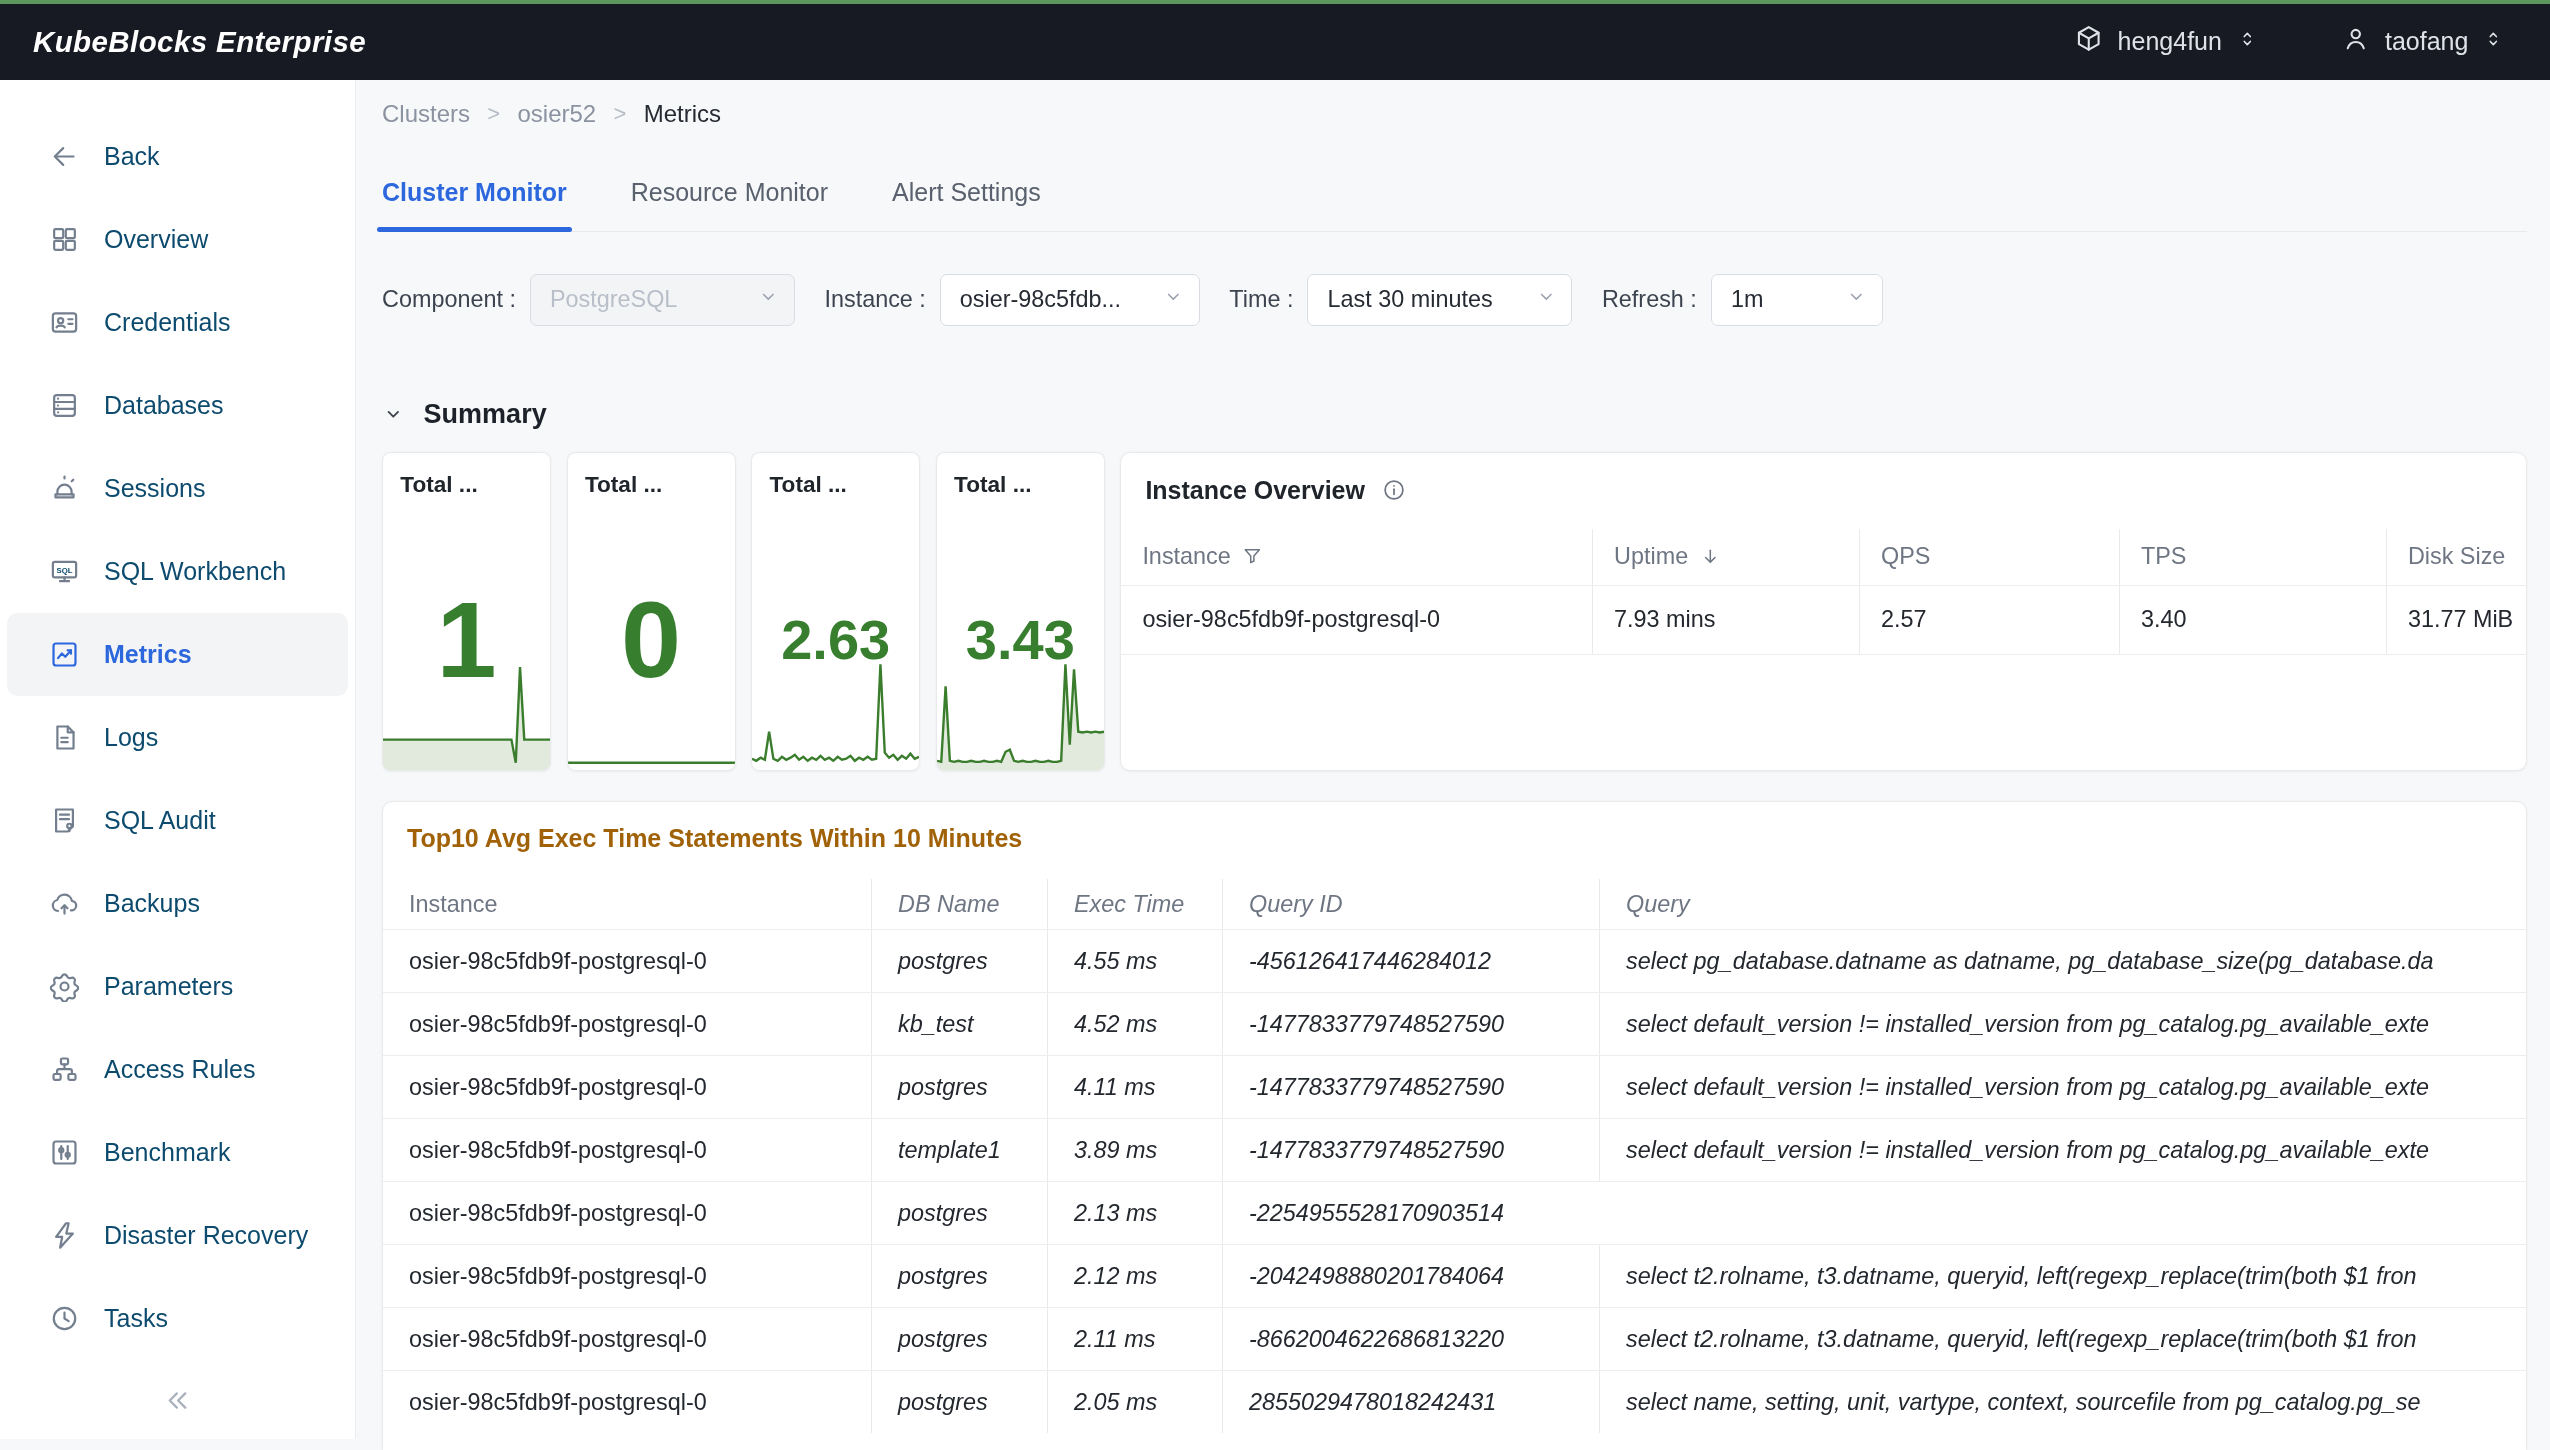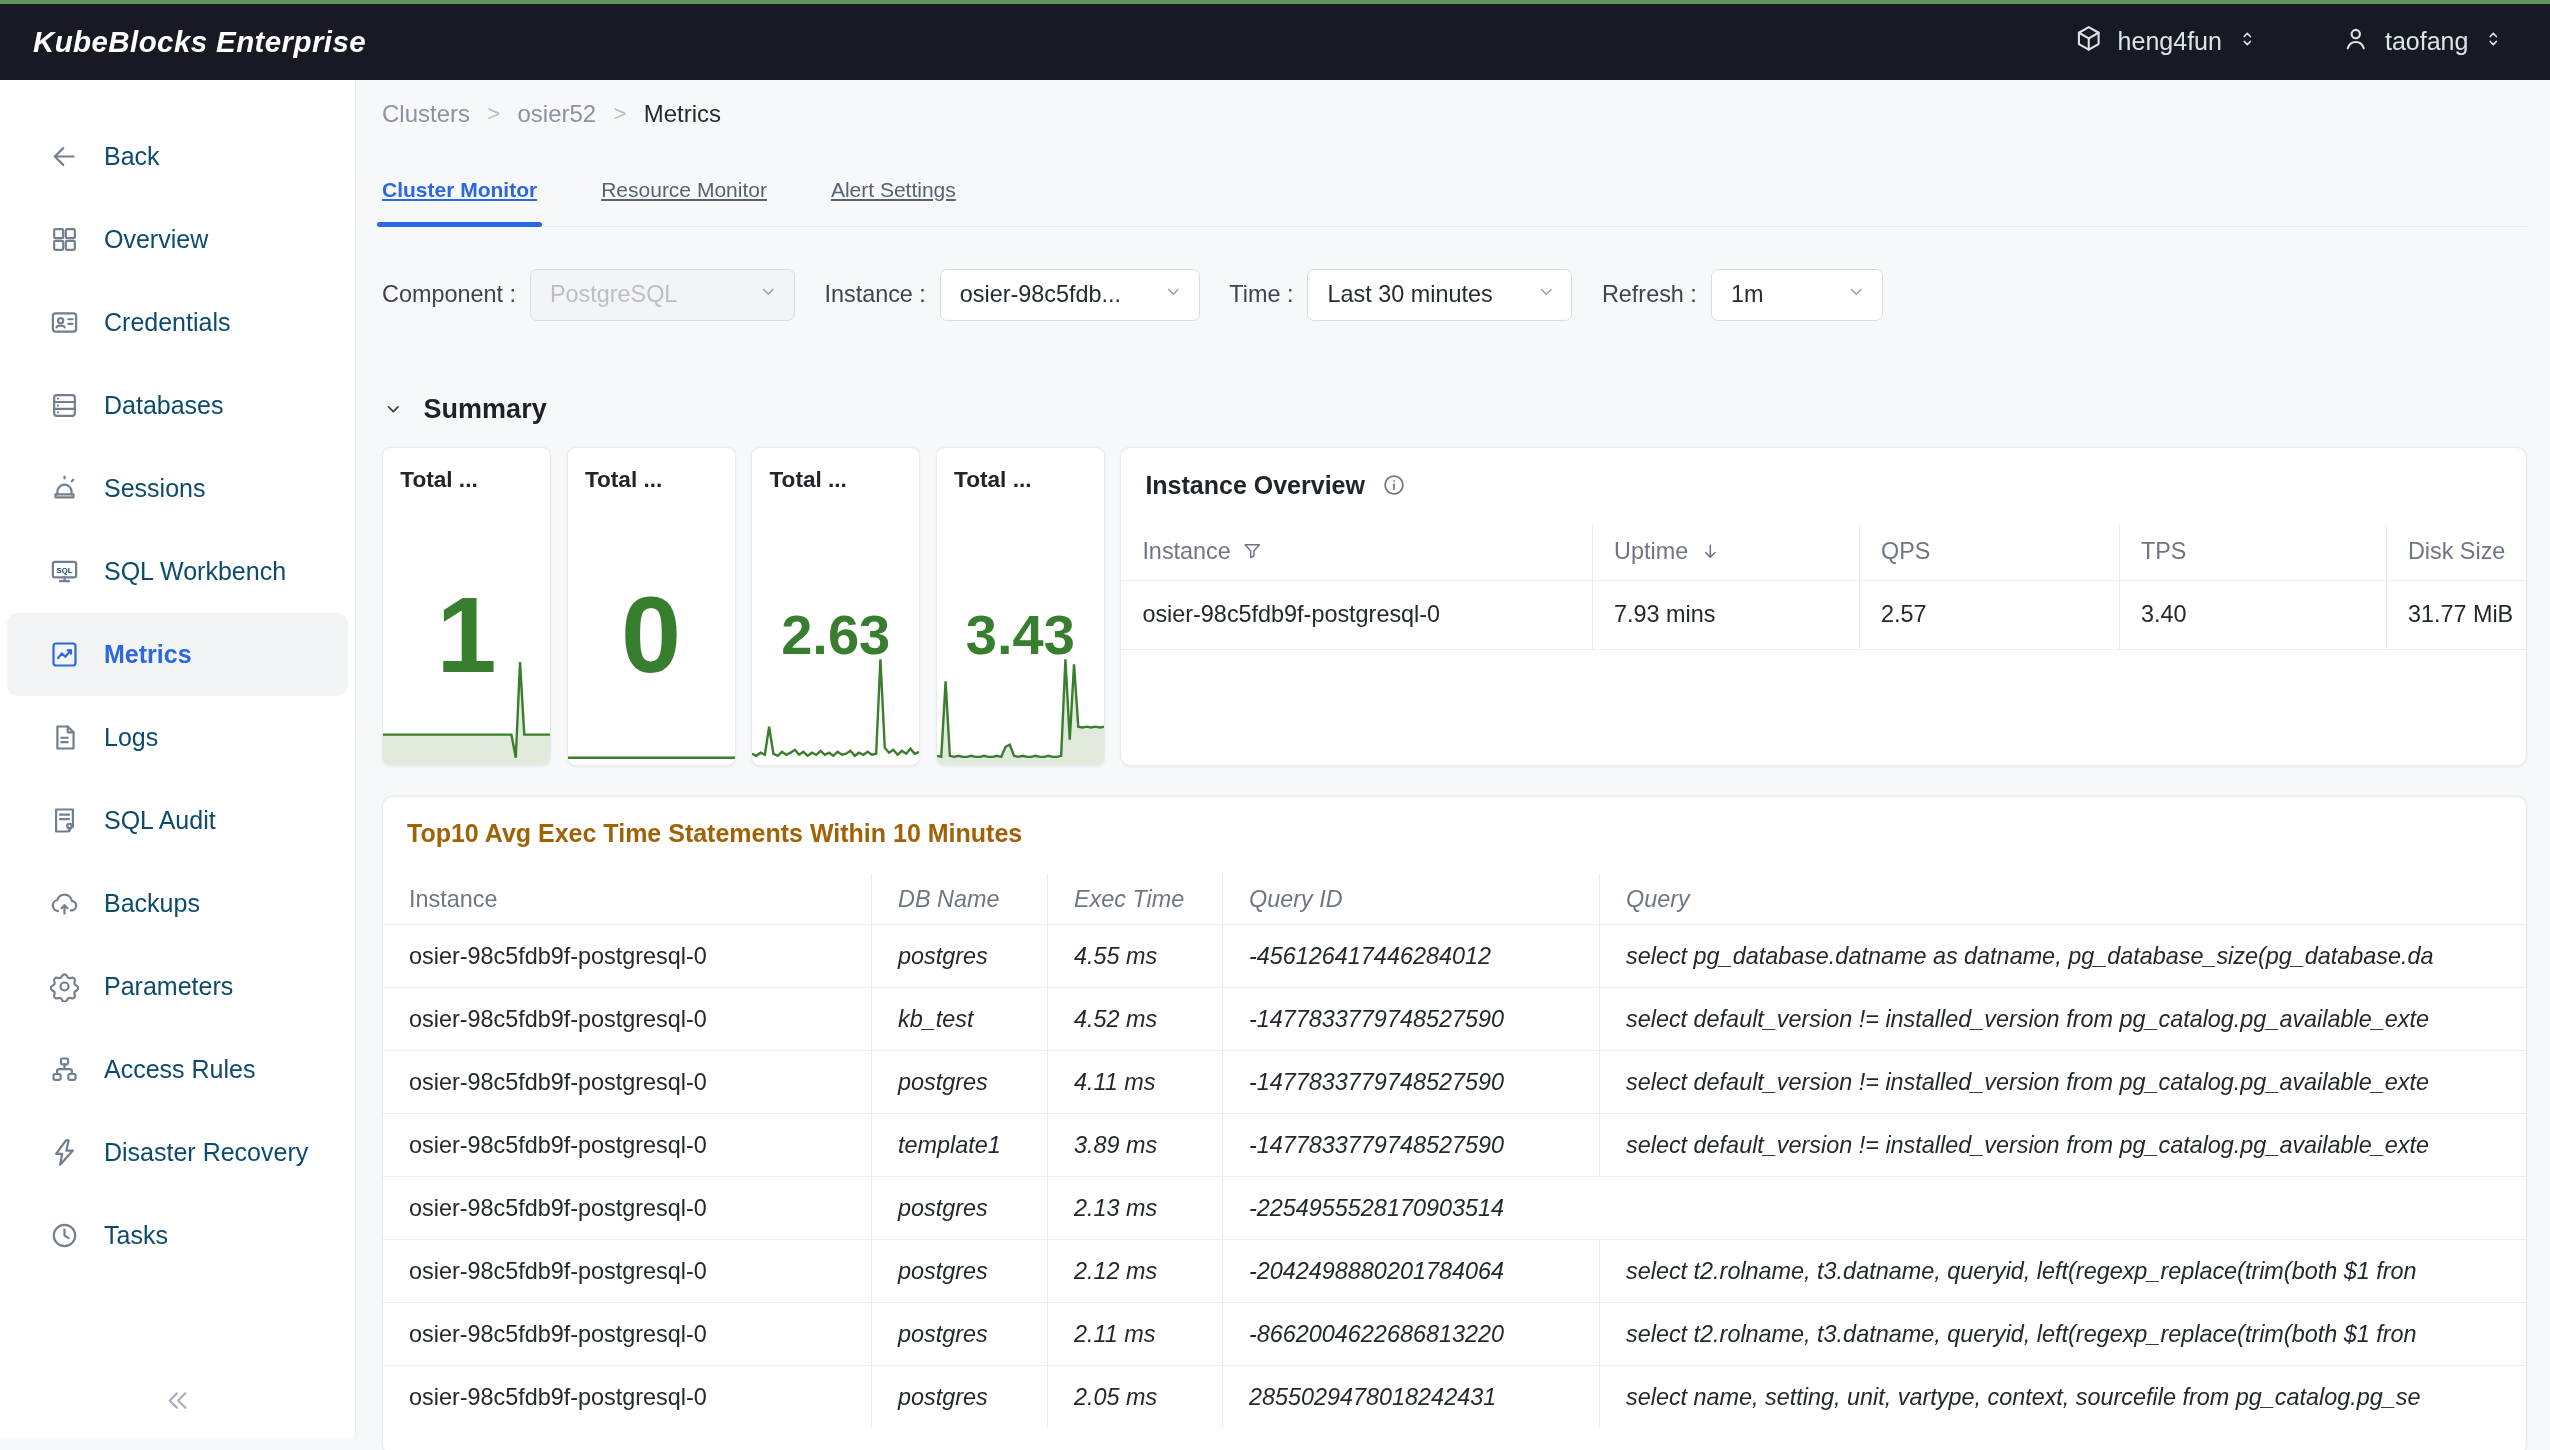--- a/index.html
+++ b/index.html
@@ -37,21 +37,21 @@
 
   
   .main { flex:1; min-width:0; padding:0 22.6px 0 26px; }
 
   .breadcrumb { padding-top:20px; display:flex; align-items:center; gap:17.3px; font-size:24px; color:#8b93a1; }
   .crumb { cursor:pointer; }
   .crumb.current { color:#262b33; cursor:default; }
   .crumb-sep { color:#b6bcc6; font-size:22px; }
 
   .tabs { display:flex; gap:64px; margin-top:50px; border-bottom:1.7px solid #e8eaed; }
-  .tab { font-size:21px; color:#59616e; padding-bottom:24px; position:relative; cursor:pointer;text-decoration:underline; }
+  .tab { font-size:25px; color:#59616e; padding-bottom:24px; position:relative; cursor:pointer; }
   .tab.active { color:#2c67dd; font-weight:700; }
   .tab.active::after { content:""; position:absolute; left:-5.2px; right:-5.2px; bottom:-1.7px;
     height:5.2px; background:#2c67dd; border-radius:2.6px; }
 
   .filters { display:flex; align-items:center; margin-top:42px; }
   .filter-group { display:flex; align-items:center; gap:14px; margin-right:29.5px; }
   .f-label { font-size:23.4px; color:#3c4450; }
   .selectbox { height:52px; border:0.9px solid #d9dde3; border-radius:7px; background:#fff;
     display:flex; align-items:center; justify-content:space-between; padding:0 14px 0 19px;
     font-size:23.4px; color:#262b33; cursor:pointer; }
@@ -267,20 +267,31 @@
         <div class="nav-item">
           <span class="nicon">
             <svg viewBox="0 0 24 24">
               <rect x="9.25" y="3.5" width="5.5" height="4.5" rx="1"></rect>
               <rect x="3.5" y="15.5" width="5.5" height="4.5" rx="1"></rect>
               <rect x="15" y="15.5" width="5.5" height="4.5" rx="1"></rect>
               <path d="M12 8v3.3M6.25 15.5v-2.2a1.6 1.6 0 0 1 1.6-1.6h8.3a1.6 1.6 0 0 1 1.6 1.6v2.2"></path>
             </svg>
           </span>
           <span class="nlabel">Access Rules</span>
+        </div>
+        <div class="nav-item">
+          <span class="nicon">
+            <svg viewBox="0 0 24 24">
+              <rect x="3.5" y="3.5" width="17" height="17" rx="2"></rect>
+              <path d="M9.5 7v10M14.5 7v10"></path>
+              <circle cx="9.5" cy="10.2" r="1.6"></circle>
+              <circle cx="14.5" cy="13.8" r="1.6"></circle>
+            </svg>
+          </span>
+          <span class="nlabel">Benchmark</span>
         </div>
         <div class="nav-item">
           <span class="nicon">
             <svg viewBox="0 0 24 24">
               <path d="M13.2 2.5 5.5 13h4.7l-1.6 8.5L18.5 10.5h-5.1l1.8-8z"></path>
             </svg>
           </span>
           <span class="nlabel">Disaster Recovery</span>
         </div>
         <div class="nav-item">

